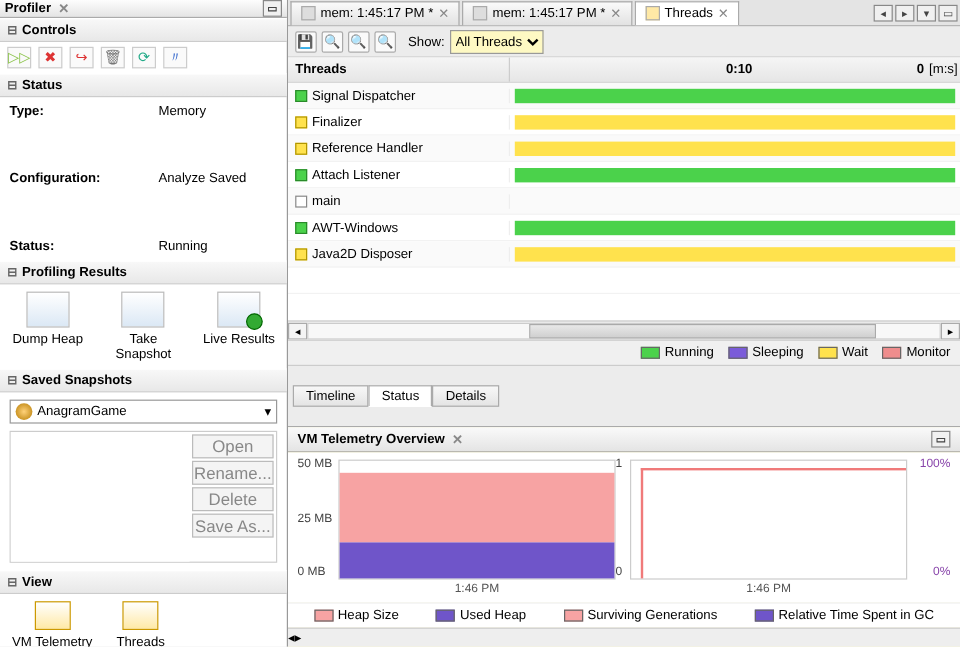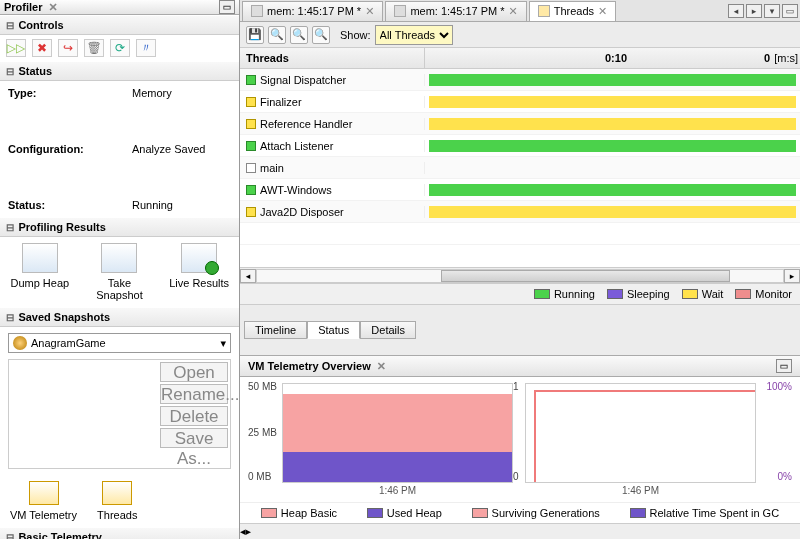--- a/index.html
+++ b/index.html
@@ -20,21 +20,21 @@
 .pr-card { text-align: center; width: 70px; }
 .pr-icon { width: 36px; height: 30px; margin: 0 auto 4px; border: 1px solid #bbb; background: linear-gradient(#fff,#dbe8f5); position: relative; }
 .pr-icon::after { content: ""; position: absolute; right: -3px; bottom: -3px; width: 12px; height: 12px; border-radius: 50%; background: #3a3; border: 1px solid #060; }
 .pr-icon.noafter::after { display:none; }
 .snap-combo { border: 1px solid #999; background: #fff; padding: 2px 4px; display: flex; align-items: center; gap: 4px; }
 .snap-combo .orb { width: 14px; height: 14px; border-radius: 50%; background: radial-gradient(#ffd27a,#b57a00); }
 .snap-combo .arrow { margin-left: auto; }
 .snap-area { margin-top: 6px; border: 1px solid #ccc; height: 110px; display: flex; }
 .snap-list { flex: 1; background: #fff; }
 .snap-btns { width: 72px; display: flex; flex-direction: column; gap: 2px; padding: 2px; }
-.snap-btns button { height: 20px; border: 1px solid #bbb; background: #f4f4f4; color: #888; font-size: 17px; }
+.snap-btns button { height: 20px; border: 1px solid #bbb; background: #f4f4f4; color: #888; font-size: 14px; }
 .view-cards { display: flex; gap: 20px; padding: 6px 10px; }
 .view-card { text-align: center; }
 .view-icon { width: 30px; height: 24px; border: 1px solid #c90; background: linear-gradient(#fff,#ffe9a6); margin: 0 auto 4px; }
 .tabstrip { background: #e4e4e4; display: flex; align-items: center; height: 22px; border-bottom: 1px solid #aaa; padding: 0 2px; gap: 0; }
 .tab { border: 1px solid #aaa; border-bottom: none; background: linear-gradient(#fafafa,#e2e2e2); padding: 2px 8px; display: flex; align-items: center; gap: 4px; height: 20px; margin-right: 2px; }
 .tab.active { background: #fff; }
 .tab .x { color: #888; }
 .tb-icon { width: 12px; height: 12px; background: #ddd; border: 1px solid #aaa; }
 .tabstrip .gap { flex: 1; }
 .winbtns { display: flex; }
@@ -146,20 +146,23 @@
       <div class="snap-list"></div>
       <div class="snap-btns">
         <button>Open</button>
         <button>Rename...</button>
         <button>Delete</button>
         <button>Save As...</button>
       </div>
     </div>
   </div>
 
+  <div class="section-hdr">
+      <span>View</span>
+    </div>
   <div class="view-cards">
     <div class="view-card"><div class="view-icon"></div><span>VM Telemetry</span></div>
     <div class="view-card"><div class="view-icon"></div><span>Threads</span></div>
   </div>
 
   <div class="section-hdr">
       <span>Basic Telemetry</span>
     </div>
 </div>
 
@@ -319,21 +322,21 @@
         <div class="chart-area">
           <div class="gc-line-v"></div>
           <div class="gc-line"></div>
         </div>
         <div class="xl">1:46 PM</div>
       </div>
     </div>
     <div class="telem-legend">
       <div class="item">
           <span class="lg" style="background:#f7a3a3"></span>
-          <span>Heap Basic</span>
+          <span>Heap Size</span>
         </div>
       <div class="item">
           <span class="lg" style="background:#6f55c9"></span>
           <span>Used Heap</span>
         </div>
       <div class="item">
           <span class="lg" style="background:#f7a3a3"></span>
           <span>Surviving Generations</span>
         </div>
       <div class="item">

